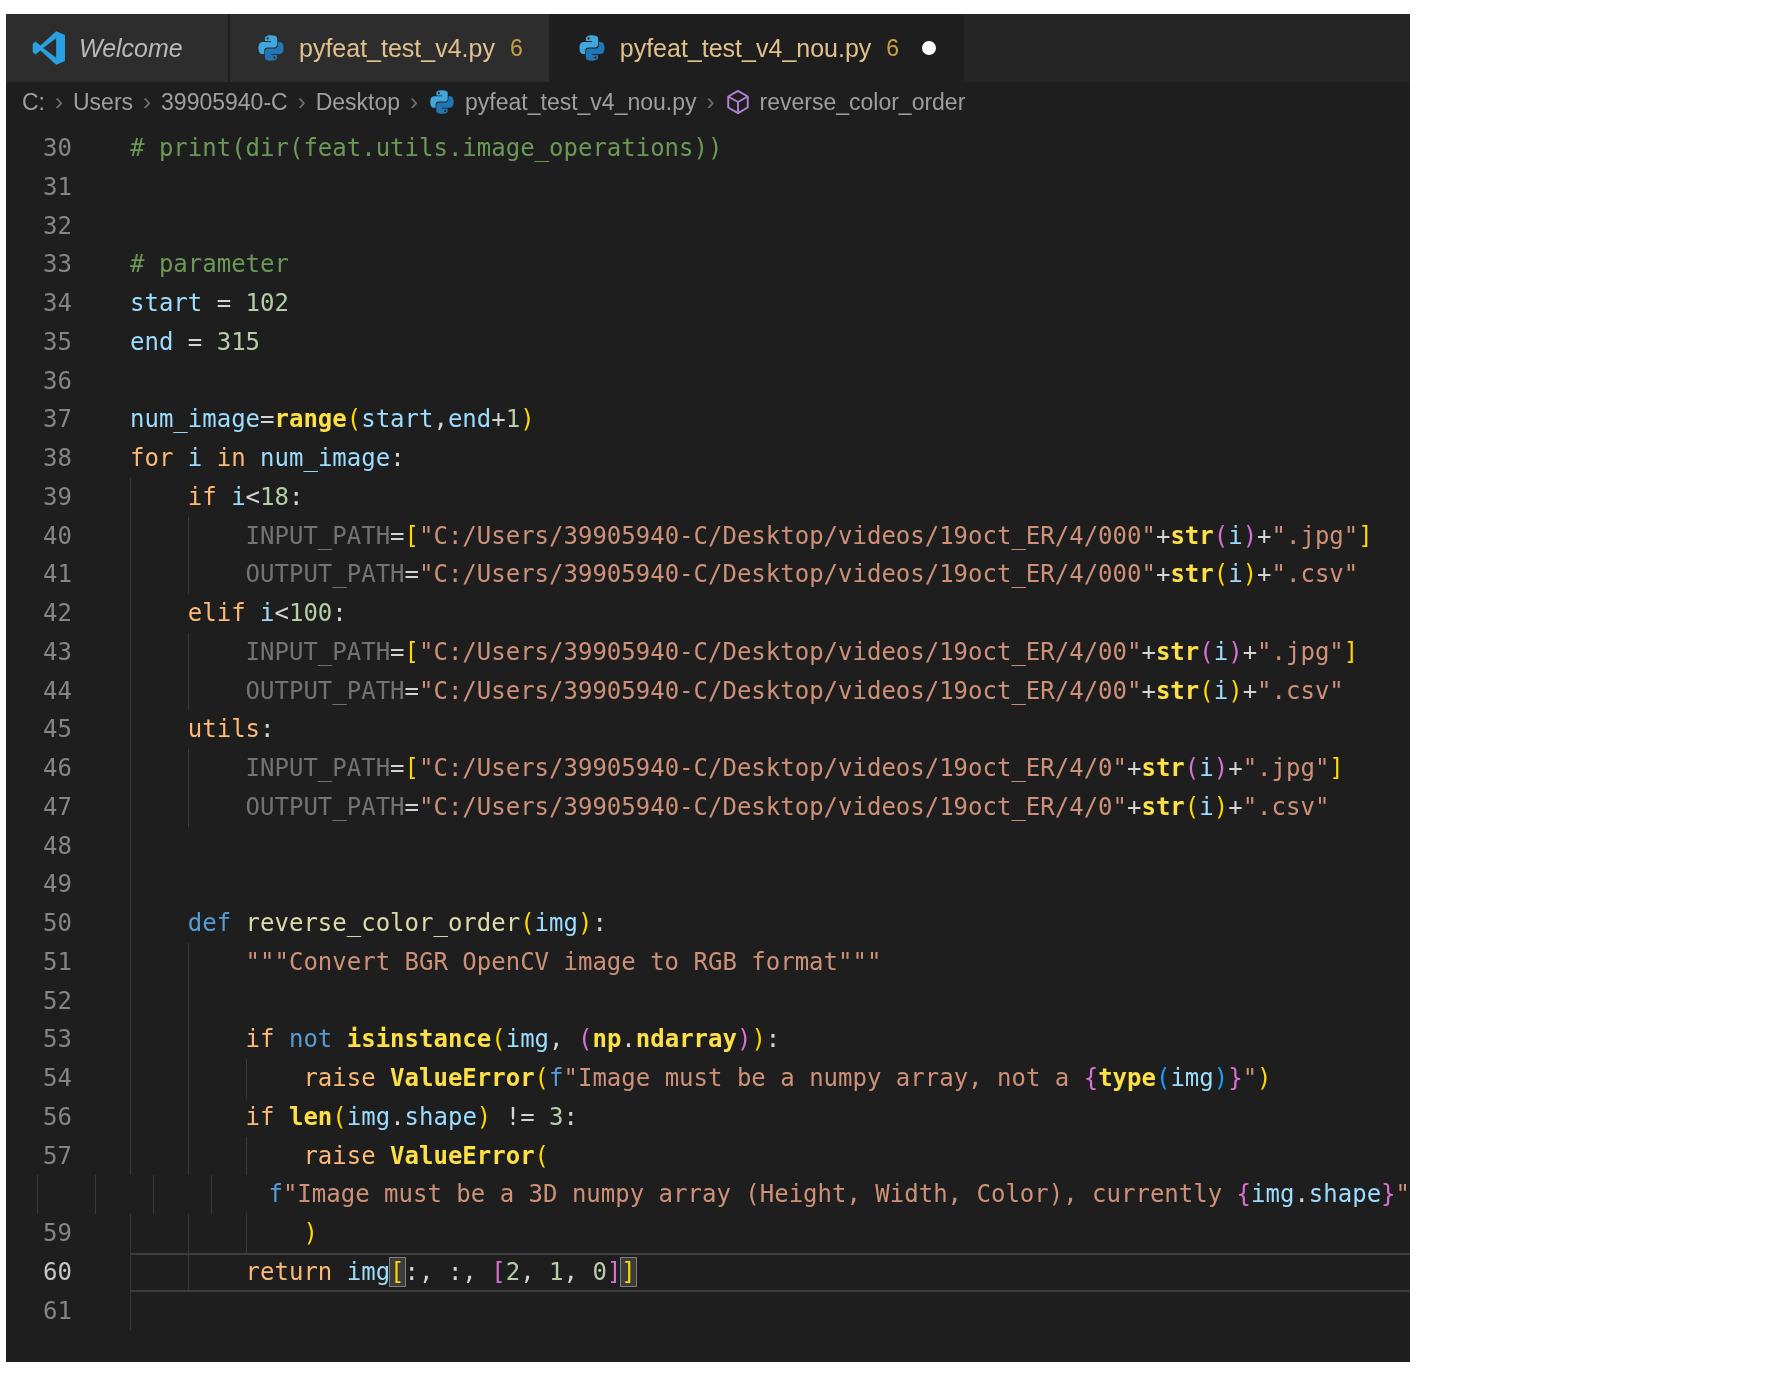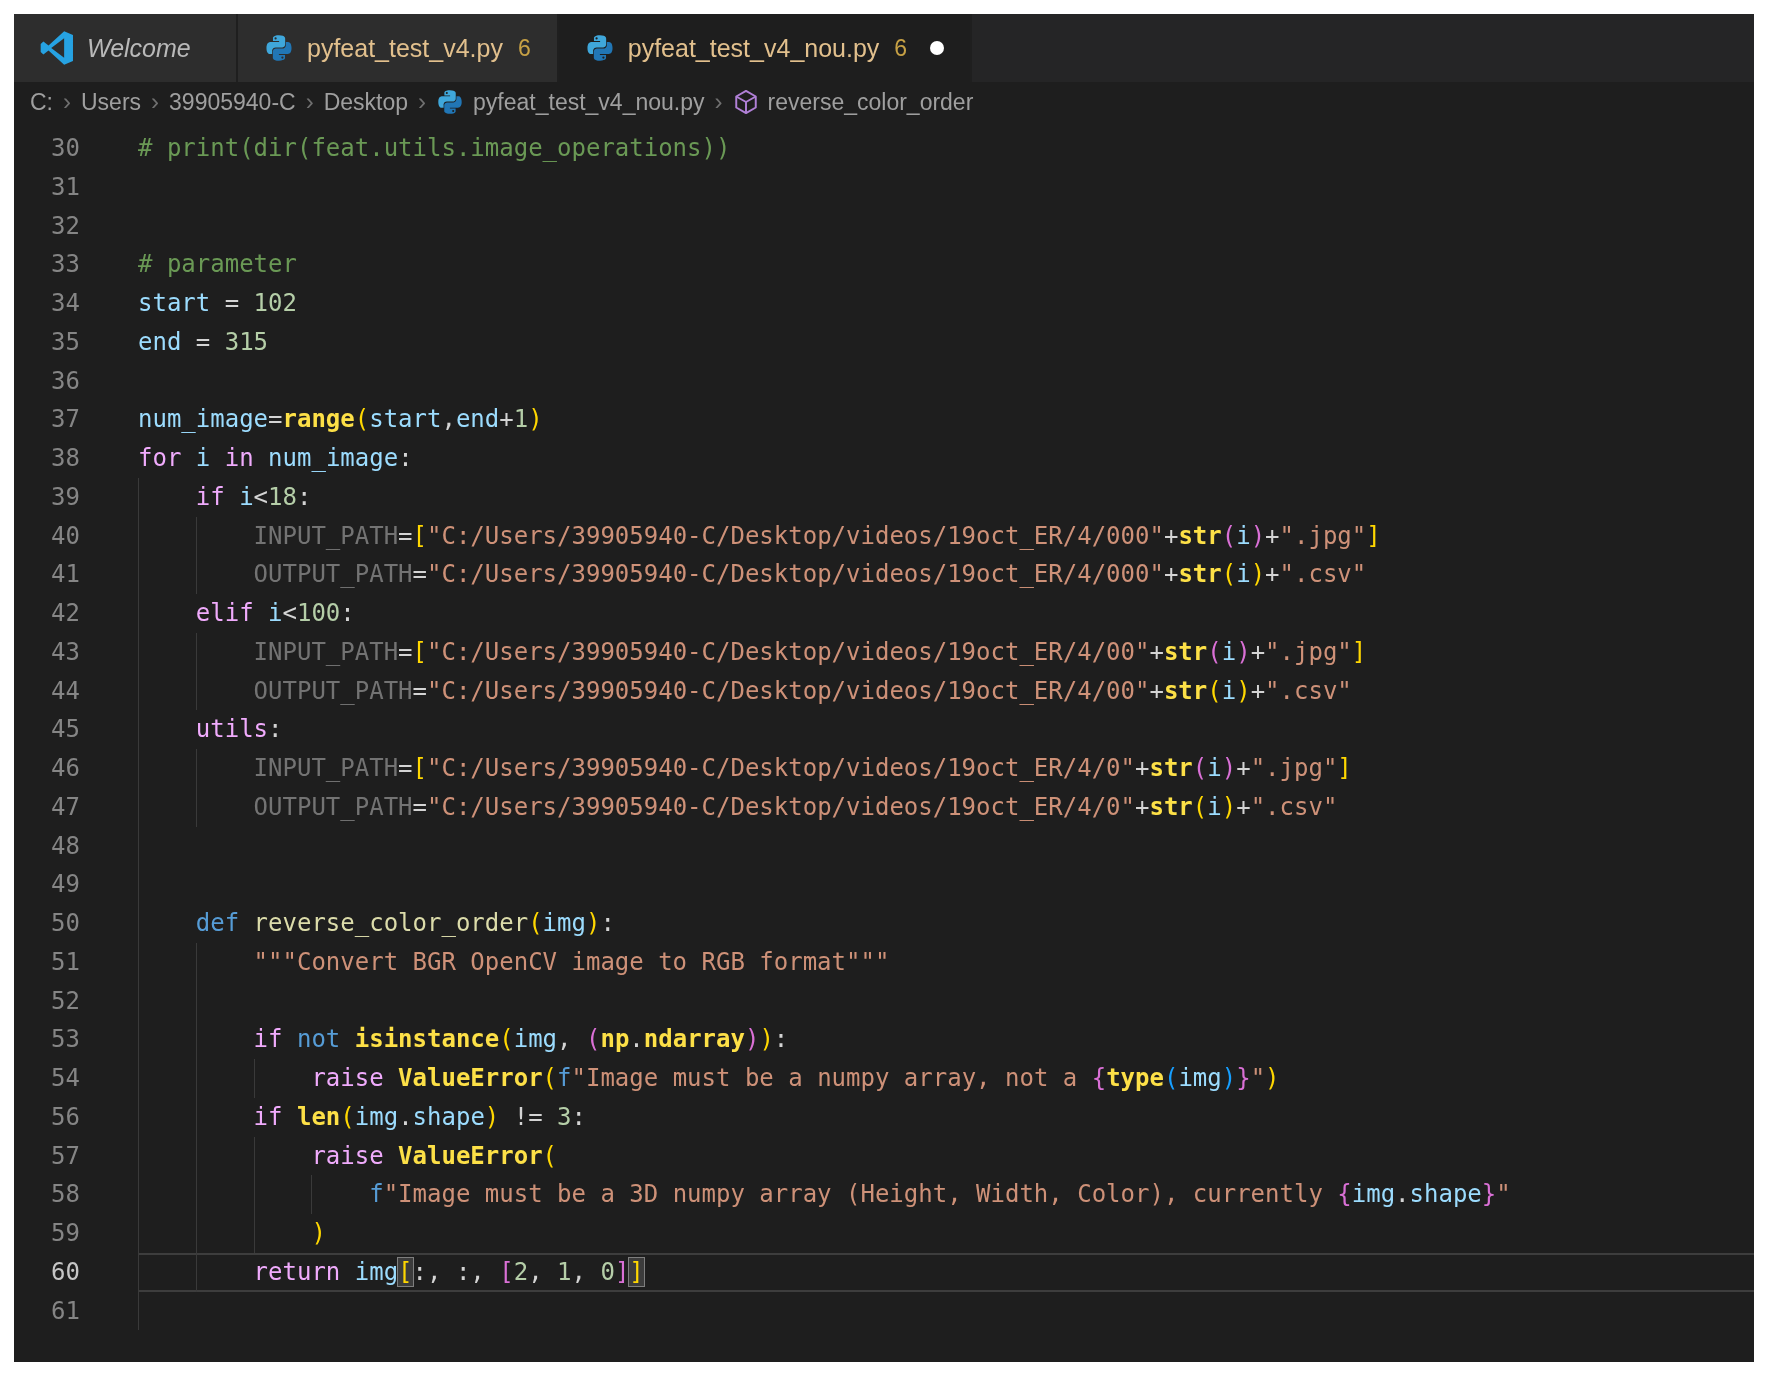--- a/index.html
+++ b/index.html
@@ -1,21 +1,21 @@
 <!DOCTYPE html>
 <html><head>
 <meta charset="utf-8">
 <style>
   html,body{margin:0;padding:0;}
   body{
     width:1768px;height:1380px;position:relative;background:#ffffff;
     font-family:"Liberation Sans",sans-serif;overflow:hidden;
   }
   .window{
-    position:absolute;left:14px;top:14px;width:1740px;height:1348px;
+    position:absolute;left:6px;top:14px;width:1404px;height:1348px;
     background:#1e1e1e;overflow:hidden;
   }
   
   .tabbar{height:68px;background:#252526;display:flex;align-items:stretch;}
   .tab{
     display:flex;align-items:center;gap:13px;padding:0 26px;
     background:#2d2d2d;border-right:2px solid #1f1f1f;
     font-size:25px;color:#bdbdbd;cursor:pointer;min-width:170px;
   }
   .tab.active{background:#1e1e1e;}
@@ -40,21 +40,21 @@
   }
   .line{display:flex;height:38.75px;line-height:38.75px;white-space:pre;justify-content:flex-end;}
   .gutter{width:66px;text-align:right;color:#858585;flex:none;}
   .gap{width:58px;flex:none;}
   .codearea{flex:1;position:relative;color:#d4d4d4;}
   .guide{position:absolute;top:0;bottom:0;width:1px;background:#3a3a3a;}
   .line.current .codearea{box-shadow:inset 0 2px 0 #3d3d3d, inset 0 -2px 0 #3d3d3d;}
   .line.current .gutter{color:#c6c6c6;}
   
   .tk-cm{color:#6a9955;}
-  .tk-kw{color:#f0abfc;}
+  .tk-kw{color:#fdba74;}
   .tk-kb{color:#569cd6;}
   .tk-vr{color:#9cdcfe;}
   .tk-ct{color:#737373;}
   .tk-nm{color:#b5cea8;}
   .tk-st{color:#ce9178;}
   .tk-cl{color:#fde047;font-weight:bold;}
   .tk-fn{color:#dcdcaa;}
   .tk-op{color:#d4d4d4;}
   .tk-b1{color:#ffd700;}
   .tk-b2{color:#da70d6;}

